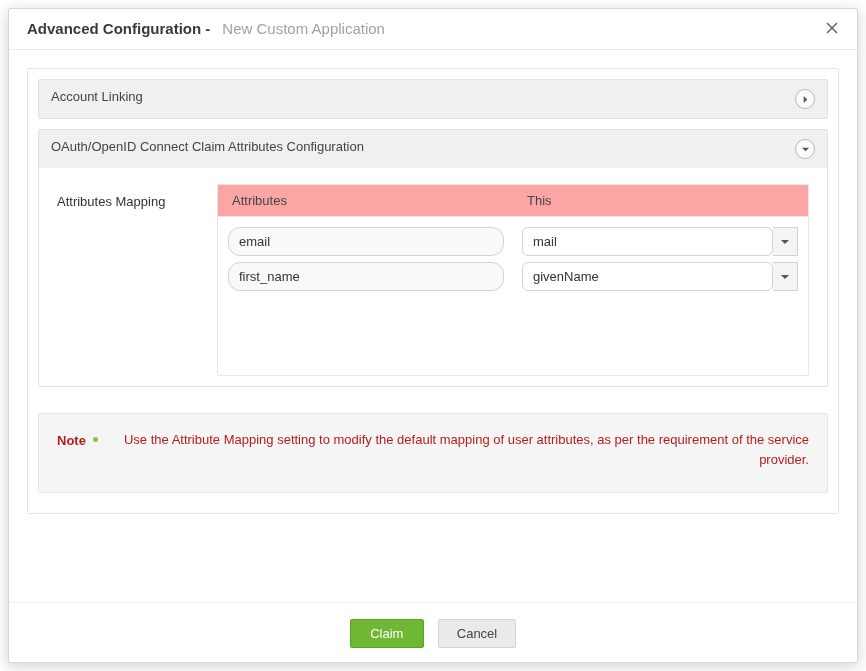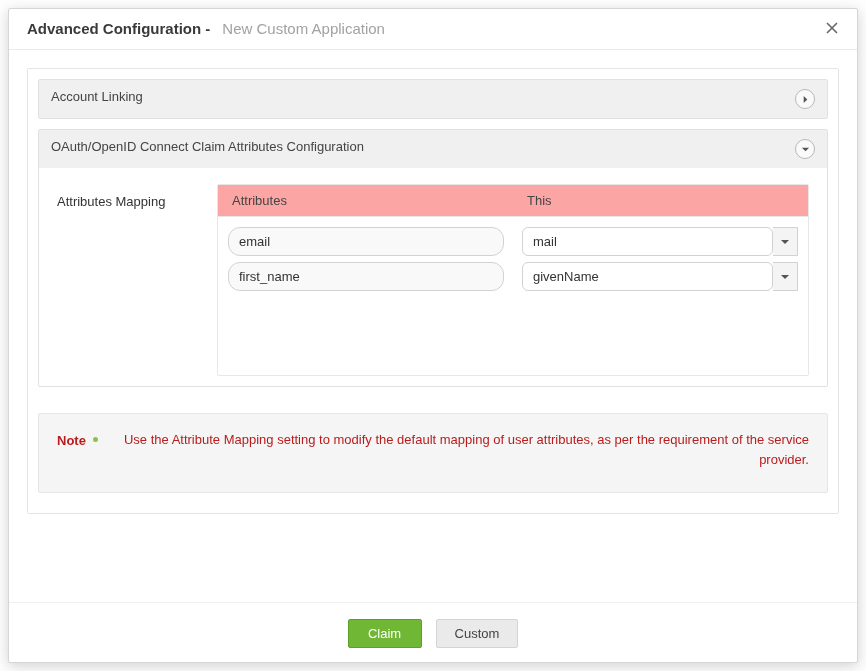--- a/index.html
+++ b/index.html
@@ -147,16 +147,16 @@
           <ul class="note-list">
             <li>Use the Attribute Mapping setting to modify the default mapping of user attributes, as per the requirement of the service provider.</li>
           </ul>
         </div>
 
       </div>
     </div>
 
     <div class="dialog-footer">
       <button class="btn btn-primary">Claim</button>
-      <button class="btn btn-secondary">Custom</button>
+      <button class="btn btn-secondary">Cancel</button>
     </div>
   </div>
 </div>
 
 </body></html>

